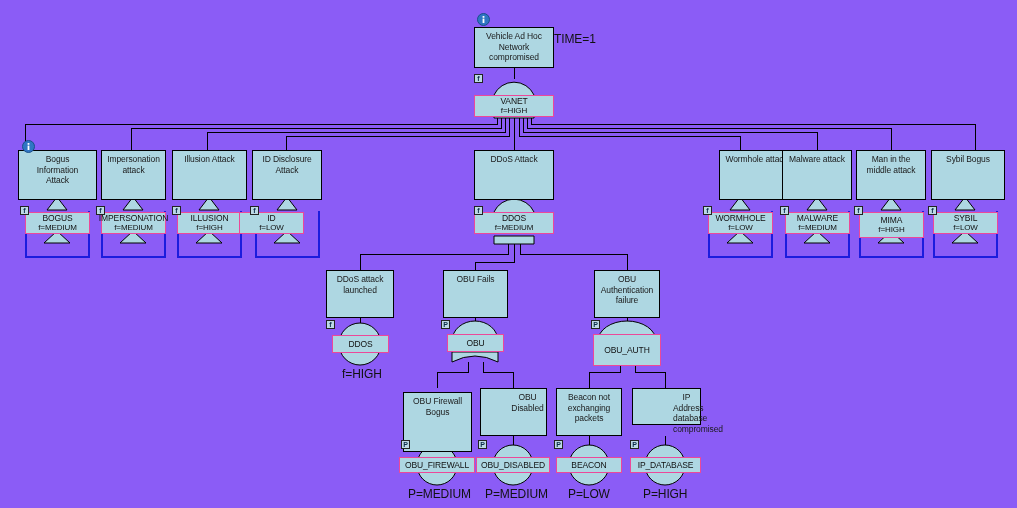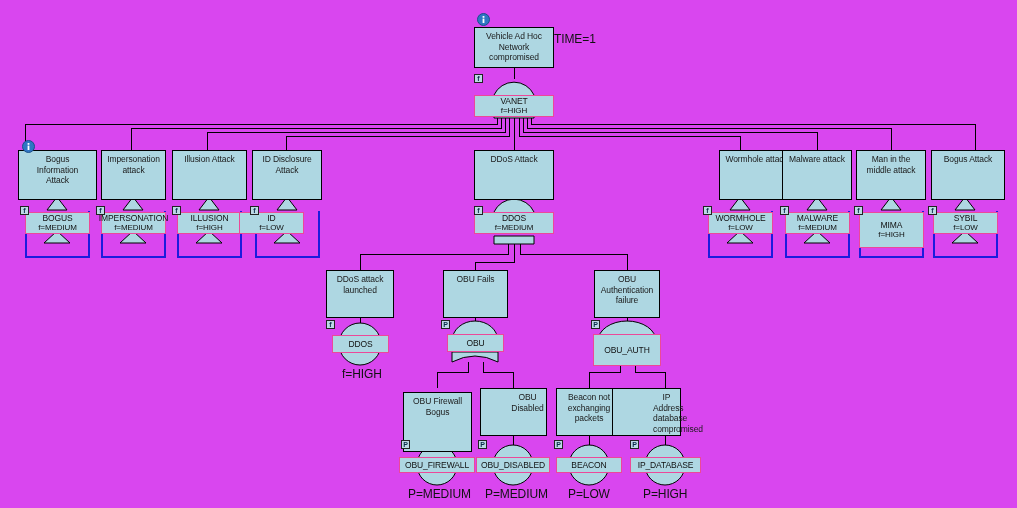--- a/index.html
+++ b/index.html
@@ -6,21 +6,21 @@
   html,body{margin:0;padding:0;background:#ffffff;}
   body{
     font-family:"Liberation Sans","DejaVu Sans",sans-serif;
     -webkit-font-smoothing:none;
   }
   #canvas{
     position:relative;
     width:1017px;
     height:508px;
     overflow:hidden;
-    background:#d946ef;
+    background:#8b5cf6;
   }
   #svg-layer{
     position:absolute;
     left:0;top:0;
     width:1017px;height:508px;
     pointer-events:none;
   }
   .node-box{
     position:absolute;
     box-sizing:border-box;
@@ -293,28 +293,28 @@
     <span class="l2">f=MEDIUM</span>
   </div>
 
   <div class="node-box" style="left:856px;top:150px;width:70px;height:50px;">
     <span>
       <span>Man in the</span>
       <span>middle attack</span>
     </span>
   </div>
   <div class="badge" style="left:854px;top:206px;">f</div>
-  <div class="gate-label" style="left:859px;top:212px;width:65px;height:36px;">
+  <div class="gate-label" style="left:859px;top:212px;width:65px;height:26px;">
     <span>MIMA</span>
     <span class="l2">f=HIGH</span>
   </div>
 
   <div class="node-box" style="left:931px;top:150px;width:74px;height:50px;">
     <span>
-      <span>Bogus Attack</span>
+      <span>Sybil Bogus</span>
     </span>
   </div>
   <div class="badge" style="left:928px;top:206px;">f</div>
   <div class="gate-label" style="left:933px;top:212px;width:65px;height:22px;">
     <span>SYBIL</span>
     <span class="l2">f=LOW</span>
   </div>
 
   <div class="node-box" style="left:326px;top:270px;width:68px;height:48px;">
     <span>
@@ -379,21 +379,21 @@
       <span>exchanging</span>
       <span>packets</span>
     </span>
   </div>
   <div class="badge" style="left:554px;top:440px;">P</div>
   <div class="gate-label" style="left:556px;top:457px;width:66px;height:16px;">
     <span>BEACON</span>
   </div>
   <div class="free-label" style="left:568px;top:487px;">P=LOW</div>
 
-  <div class="node-box" style="left:612px;top:388px;width:69px;height:48px;padding-left:40px;">
+  <div class="node-box" style="left:632px;top:388px;width:69px;height:37px;padding-left:40px;">
     <span>
       <span>IP Address</span>
       <span>database</span>
       <span>compromised</span>
     </span>
   </div>
   <div class="badge" style="left:630px;top:440px;">P</div>
   <div class="gate-label" style="left:630px;top:457px;width:71px;height:16px;">
     <span>IP_DATABASE</span>
   </div>

